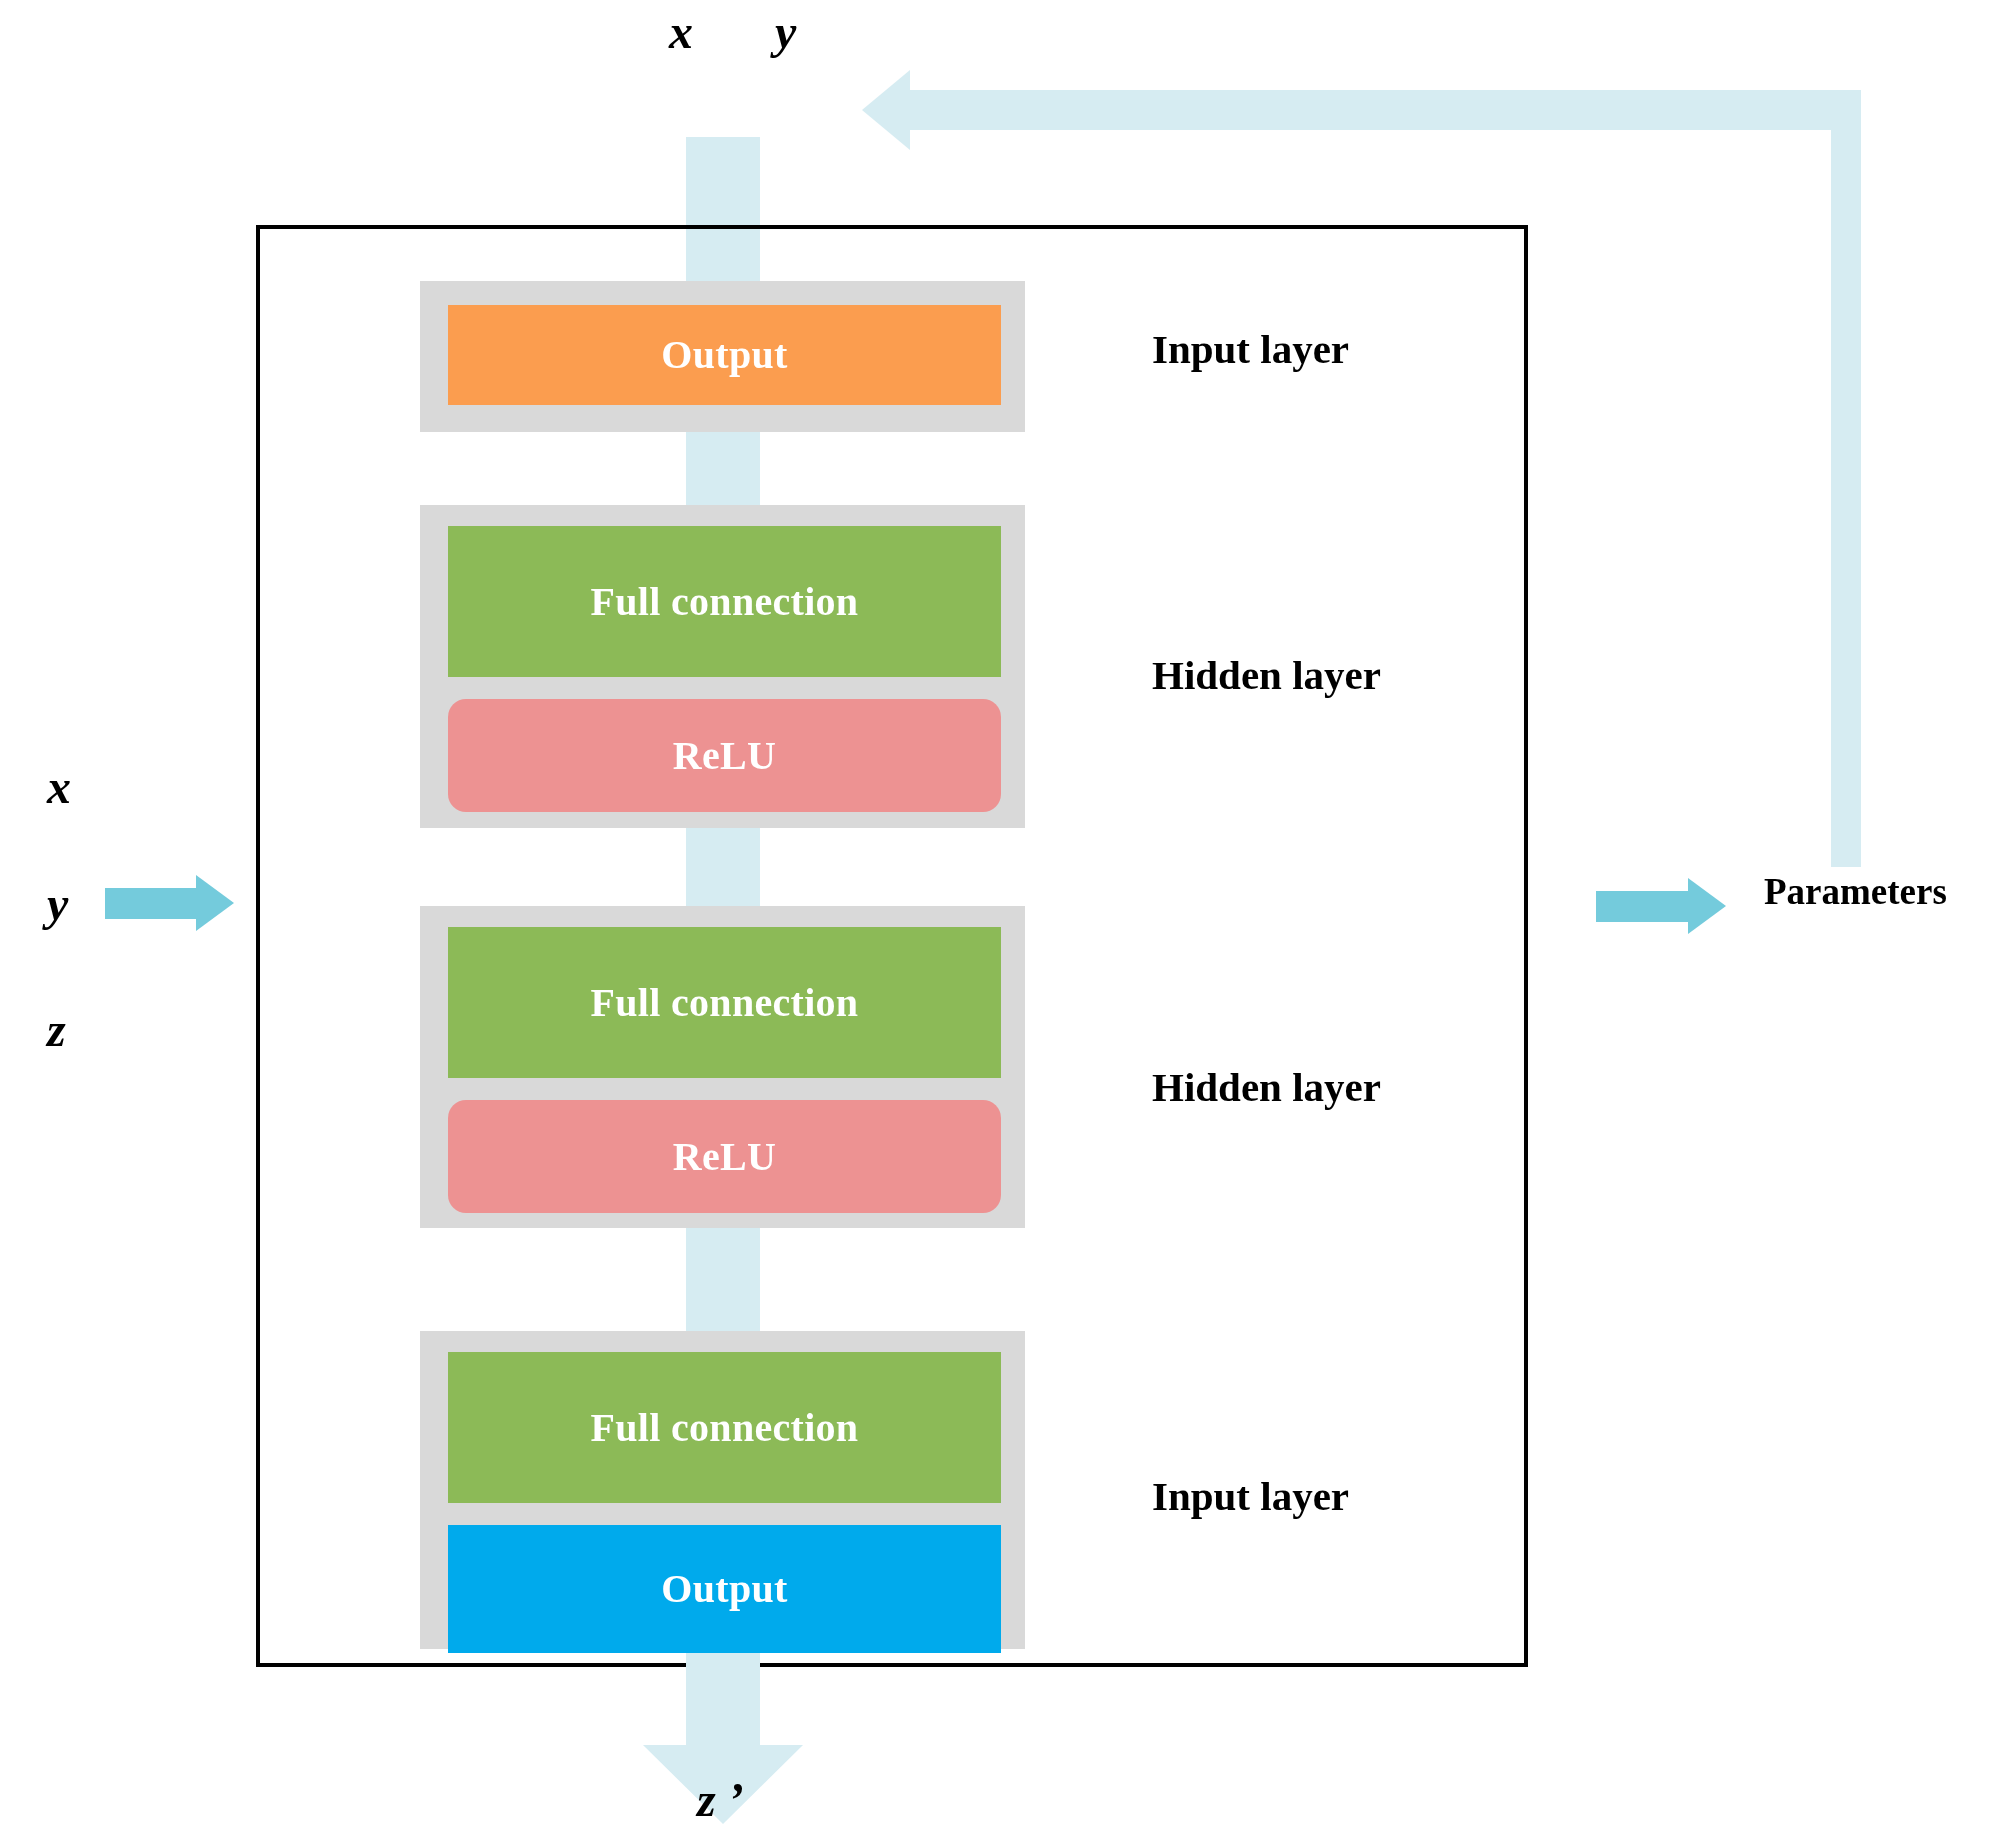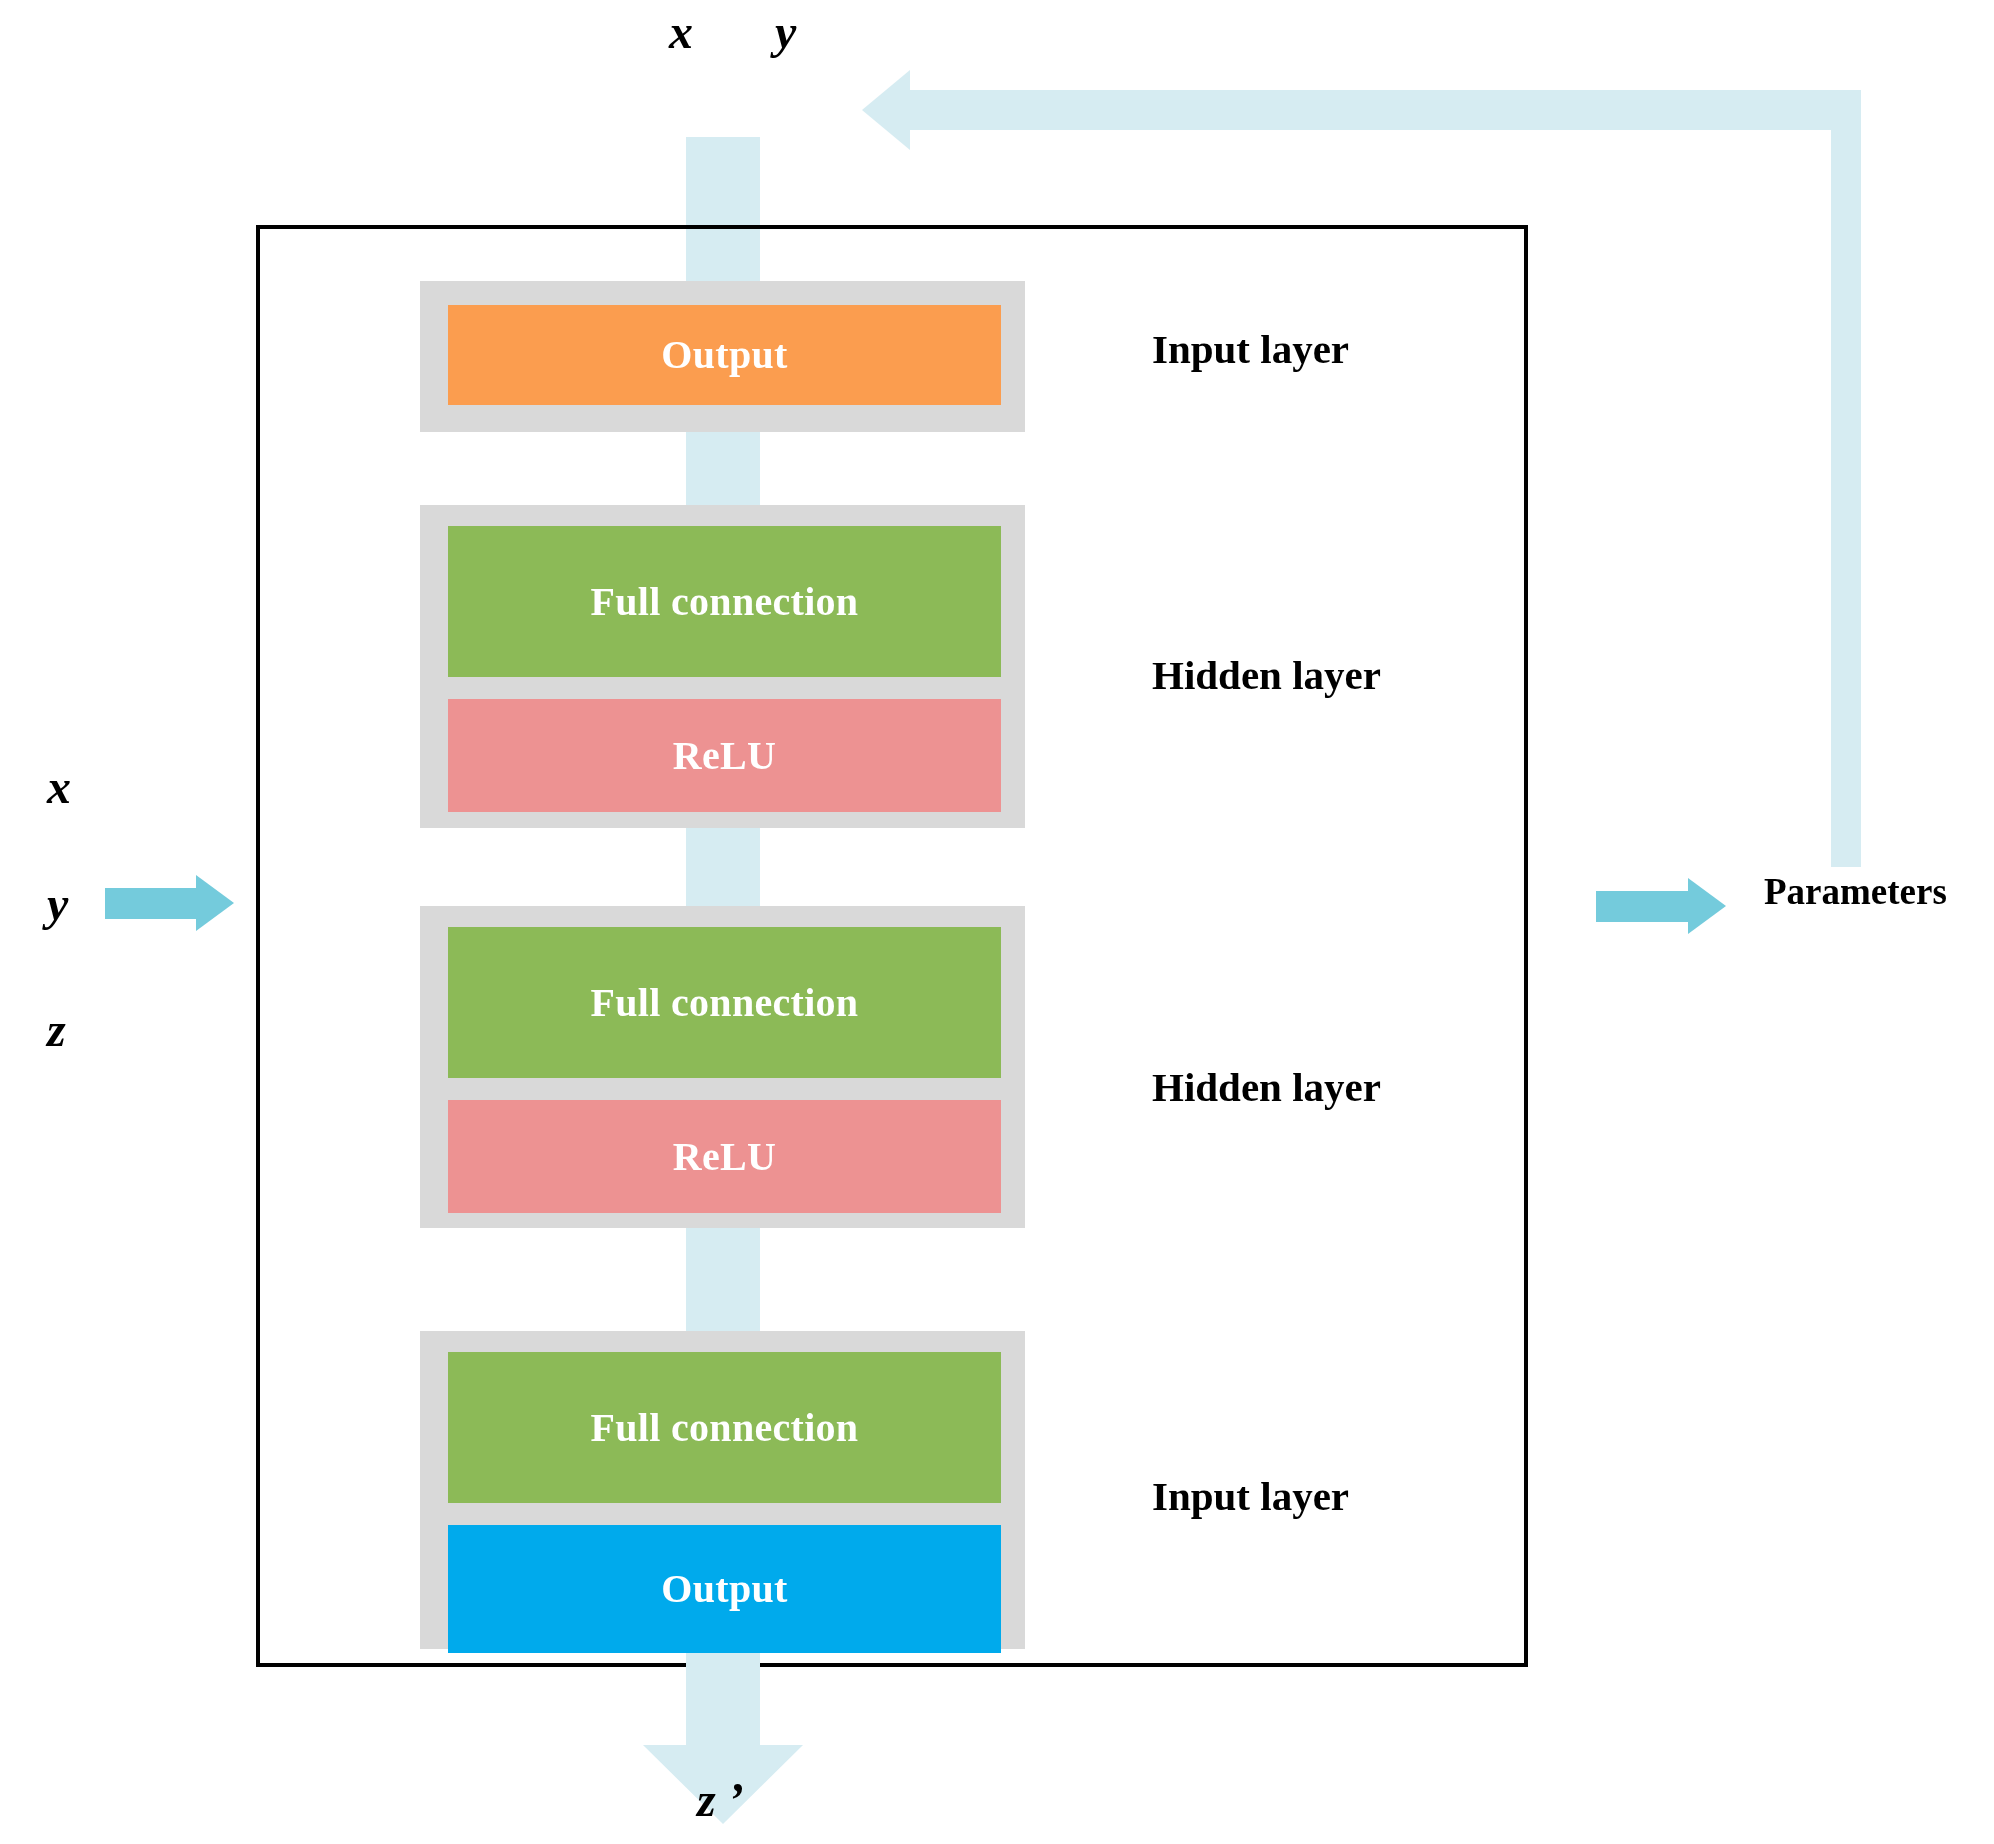--- a/index.html
+++ b/index.html
@@ -61,21 +61,21 @@
     align-items: center;
     justify-content: center;
     color: #ffffff;
     font-weight: bold;
     font-size: 40px;
     letter-spacing: 0.3px;
     line-height: 1;
   }
   .chip-input   { background: #fb9d4f; }
   .chip-fc      { background: #8cba57; }
-  .chip-relu    { background: #ed9292; }
+  .chip-relu    { background: #ed9292; border-radius: 18px; }
   .chip-output  { background: #00aaec; }
 
   
   .layer-caption {
     left: 1152px;
     color: #000000;
     font-weight: bold;
     font-size: 41px;
     white-space: nowrap;
     line-height: 1;

